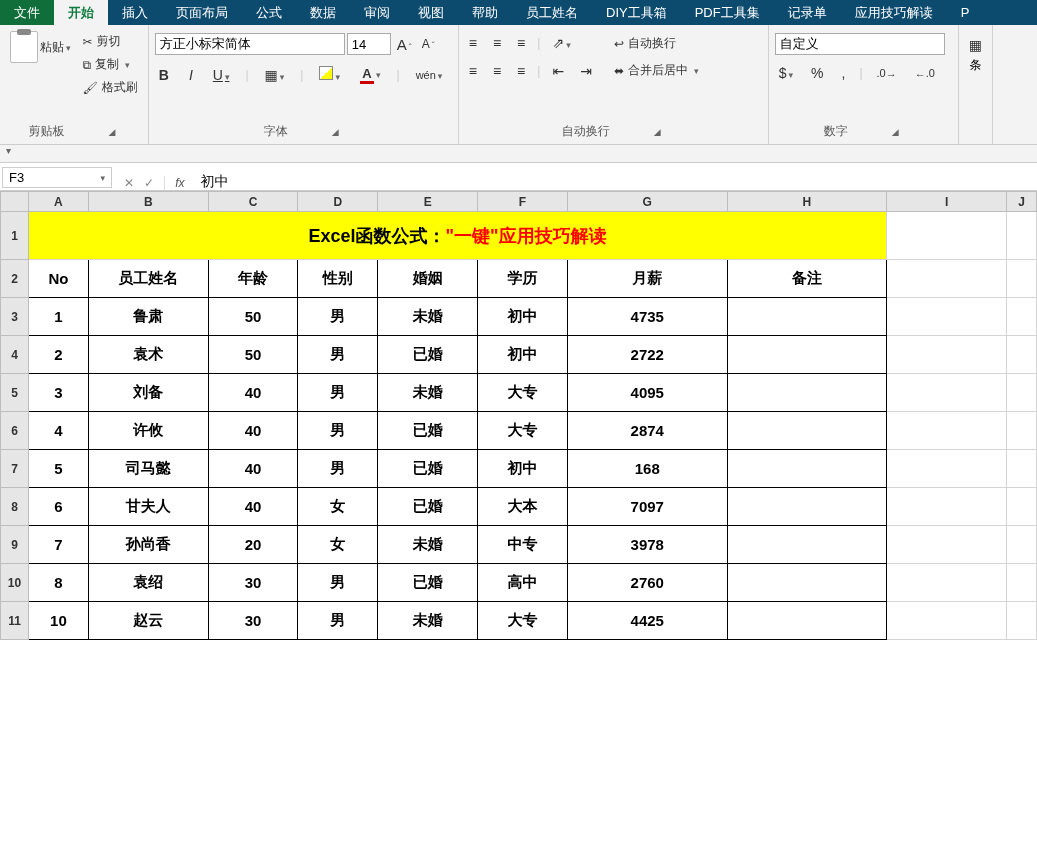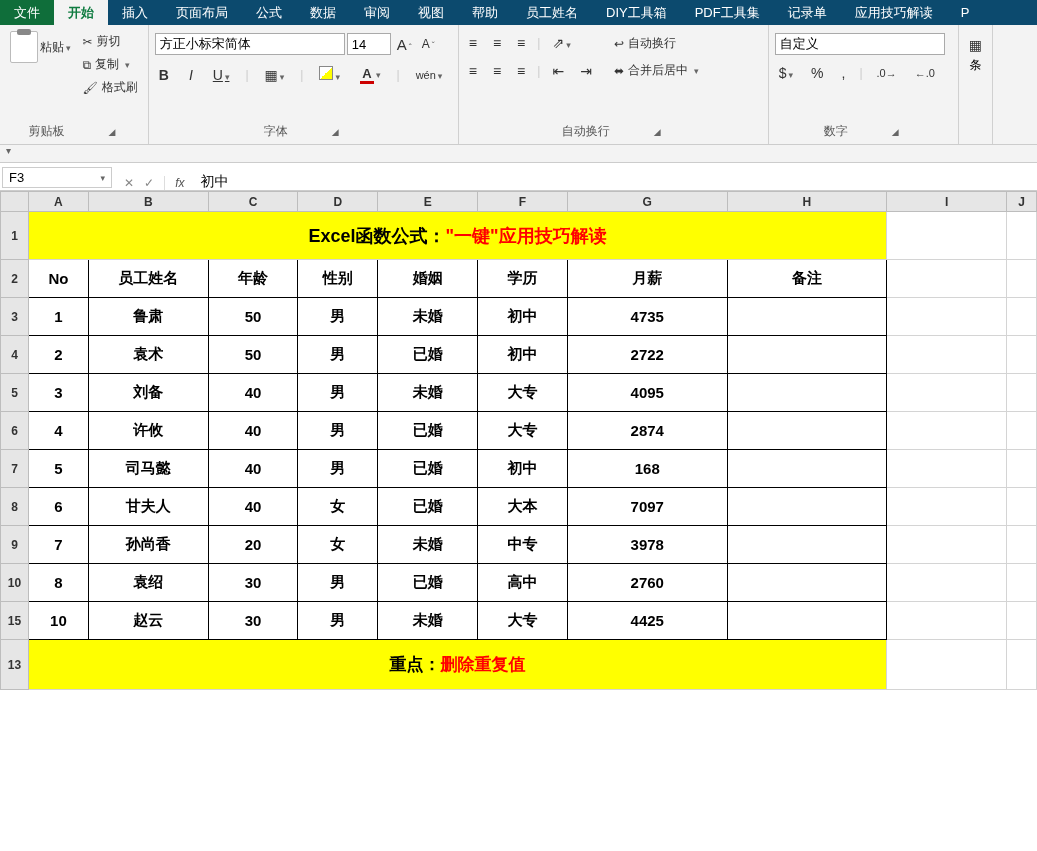--- a/index.html
+++ b/index.html
@@ -368,35 +368,27 @@
           <td class="cell datacell">30</td>
           <td class="cell datacell">男</td>
           <td class="cell datacell">已婚</td>
           <td class="cell datacell">高中</td>
           <td class="cell datacell">2760</td>
           <td class="cell datacell"></td>
           <td class="cell"></td>
           <td class="cell"></td>
         </tr>
         <tr>
-          <th class="rowhdr">15</th>
+          <th class="rowhdr">11</th>
           <td class="cell datacell">10</td>
           <td class="cell datacell">赵云</td>
           <td class="cell datacell">30</td>
           <td class="cell datacell">男</td>
           <td class="cell datacell">未婚</td>
           <td class="cell datacell">大专</td>
           <td class="cell datacell">4425</td>
           <td class="cell datacell"></td>
           <td class="cell"></td>
           <td class="cell"></td>
         </tr>
-        <tr>
-          <th class="rowhdr">13</th>
-  <td class="cell footer-row" colspan="8" style="height:50px;">
-    <span class="black">重点：</span><span>删除重复值</span>
-  </td>
-  <td class="cell"></td>
-          <td class="cell"></td>
-        </tr>
       </tbody>
     </table>
 </div>
 
 </body></html>

